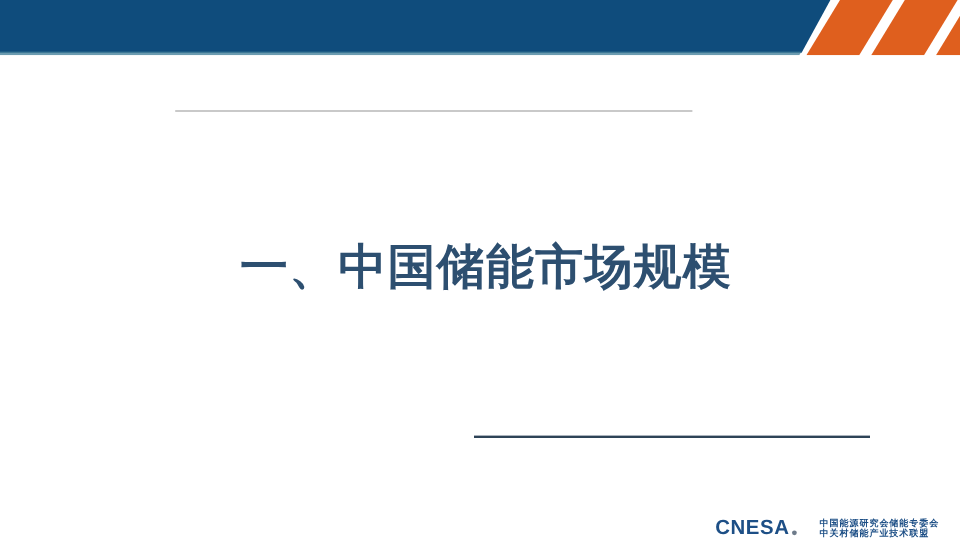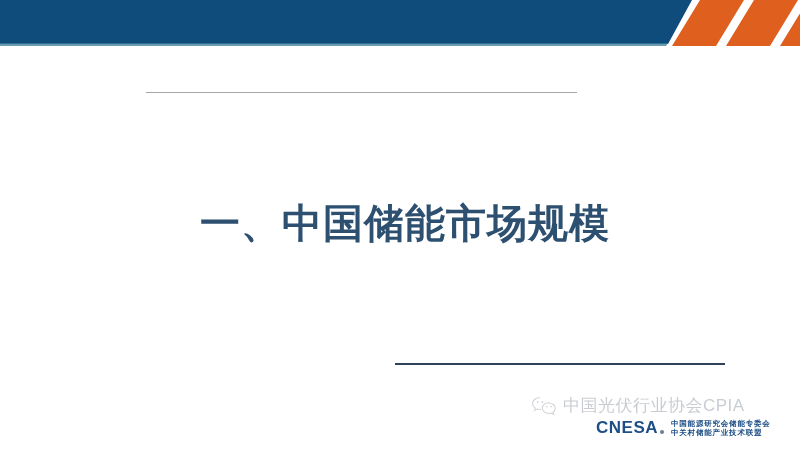--- a/index.html
+++ b/index.html
@@ -81,21 +81,21 @@
     font-size: 17px;
     color: #c9cdd2;
     letter-spacing: 0.5px;
     white-space: nowrap;
   }
 
   
   .cnesa-logo {
     position: absolute;
     left: 596px;
-    top: 418px;
+    top: 430px;
     display: flex;
     align-items: center;
     gap: 5px;
   }
   .cnesa-word {
     font-size: 17px;
     font-weight: bold;
     color: #1d4f86;
     letter-spacing: 0.5px;
     line-height: 19px;
@@ -107,21 +107,21 @@
     border-radius: 50%;
     background: #6d7b8a;
     align-self: flex-end;
     margin: 0 0 3px -3px;
     flex: none;
   }
   .cnesa-sub {
     display: flex;
     flex-direction: column;
     justify-content: center;
-    margin-left: 2px;
+    margin-left: 14px;
   }
   .cnesa-sub span {
     font-size: 7.5px;
     color: #1d4f86;
     line-height: 9px;
     letter-spacing: 0.8px;
     white-space: nowrap;
     font-weight: bold;
   }
 </style>
@@ -138,35 +138,20 @@
       <polygon points="754,0 798,0 770,46 726,46" fill="#df5f1e"></polygon>
       <polygon points="808,0 852,0 824,46 780,46" fill="#df5f1e"></polygon>
     </svg>
   </div>
 
   <div class="rule-top"></div>
   <div class="rule-bottom"></div>
 
   <div class="title">一、中国储能市场规模</div>
 
-  <div class="watermark">
-    <svg class="wechat-icon" viewBox="0 0 30 24" xmlns="http://www.w3.org/2000/svg">
-      <g fill="none" stroke="#d2d6da" stroke-width="1.3">
-        <path d="M10.5 2.2C5.6 2.2 1.8 5.3 1.8 9.1c0 2.1 1.2 4 3.1 5.3l-0.9 2.7 3.1-1.6c1.1 0.3 2.2 0.5 3.4 0.5 0.4 0 0.8 0 1.2-0.1"></path>
-        <path d="M20.8 8.2c-4.3 0-7.8 2.8-7.8 6.2s3.5 6.2 7.8 6.2c0.9 0 1.8-0.1 2.6-0.4l2.8 1.4-0.8-2.3c1.6-1.1 2.6-2.8 2.6-4.6 0-3.4-3.5-6.2-7.2-6.2z"></path>
-      </g>
-      <g fill="#d2d6da">
-        <circle cx="7.8" cy="7.4" r="1.05"></circle>
-        <circle cx="13.2" cy="7.4" r="1.05"></circle>
-        <circle cx="18.3" cy="12.8" r="0.95"></circle>
-        <circle cx="23.2" cy="12.8" r="0.95"></circle>
-      </g>
-    </svg>
-    <span class="watermark-text">中国光伏行业协会CPIA</span>
-  </div>
 
   <div class="cnesa-logo">
     <span class="cnesa-word">CNESA</span>
     <span class="cnesa-dot"></span>
     <span class="cnesa-sub">
       <span>中国能源研究会储能专委会</span>
       <span>中关村储能产业技术联盟</span>
     </span>
   </div>
 

